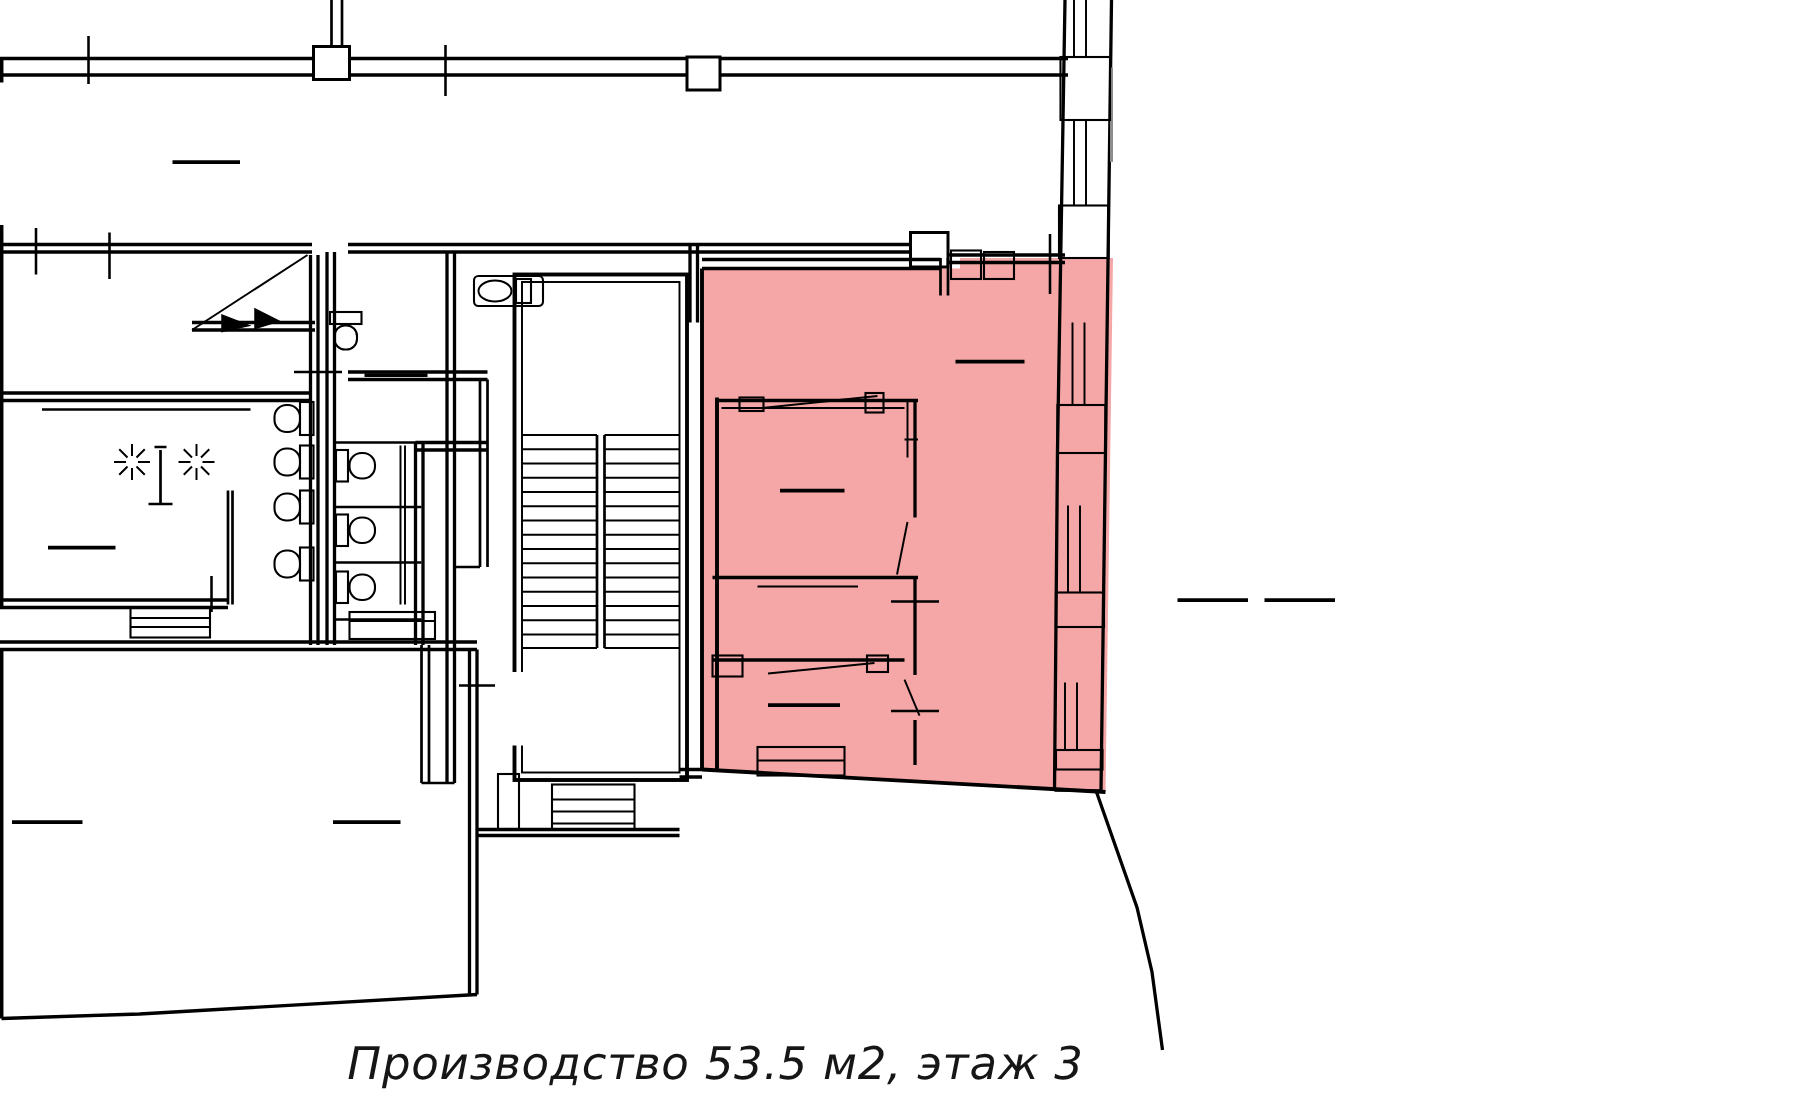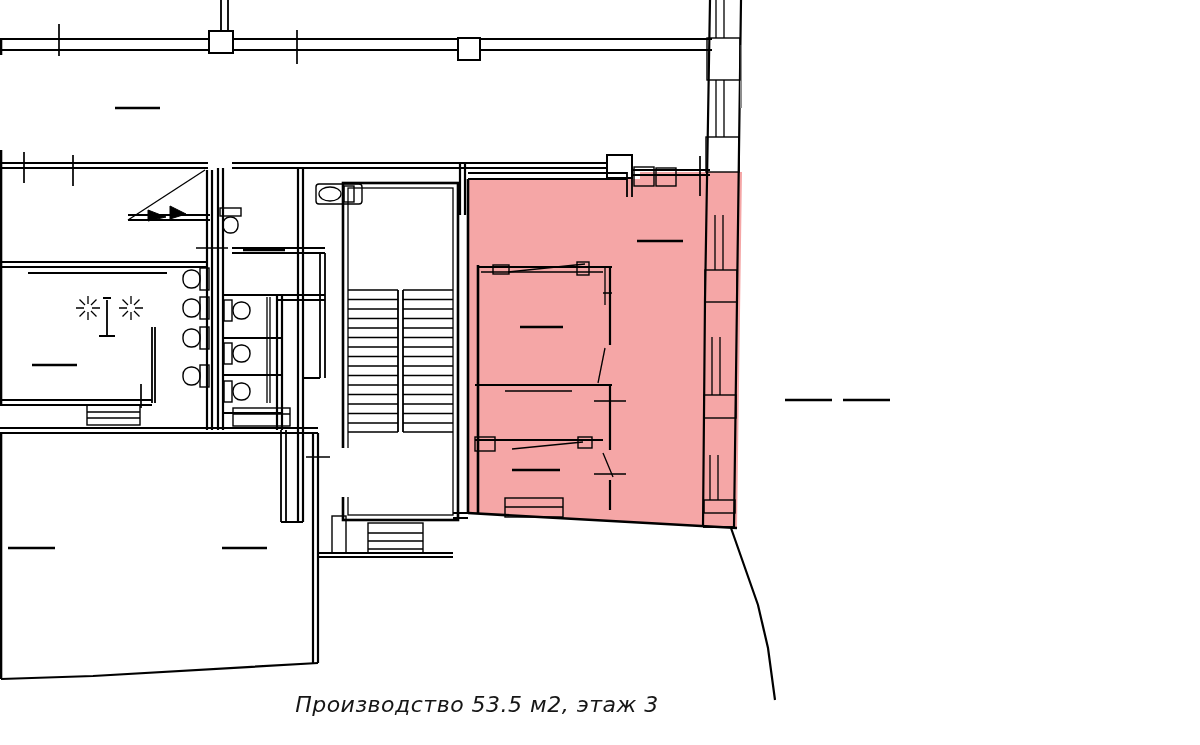--- a/index.html
+++ b/index.html
@@ -11,21 +11,21 @@
   .w2 {stroke:#000;stroke-width:1.8;fill:none;}
   .thin{stroke:#000;stroke-width:1.3;fill:none;}
   .blk{fill:#fff;stroke:#000;stroke-width:2;}
   .blkthin{fill:none;stroke:#000;stroke-width:1.4;}
   .dash{stroke:#000;stroke-width:2.5;fill:none;}
   .tick{stroke:#000;stroke-width:1.7;fill:none;}
   .tri{fill:#000;stroke:#000;stroke-width:1;}
   .gray{stroke:#8d8d8d;stroke-width:2;fill:none;}
   .highlight{fill:#f5a6a6;mix-blend-mode:multiply;opacity:1;}
   .caption{position:absolute;left:127px;top:692px;width:700px;text-align:center;
-           font-style:italic;font-size:22px;color:#161616;letter-spacing:0.5px;}
+           font-style:italic;font-size:30px;color:#161616;letter-spacing:0.5px;}
 </style>
 </head>
 <body>
 
 <div class="stage">
 <svg width="1200" height="745" viewBox="0 0 1200 745">
 
   <g>
     <path class="w" d="M0 39H712 M0 50H712"></path>
     <path class="w2" d="M221 0V33 M228 0V33"></path>

